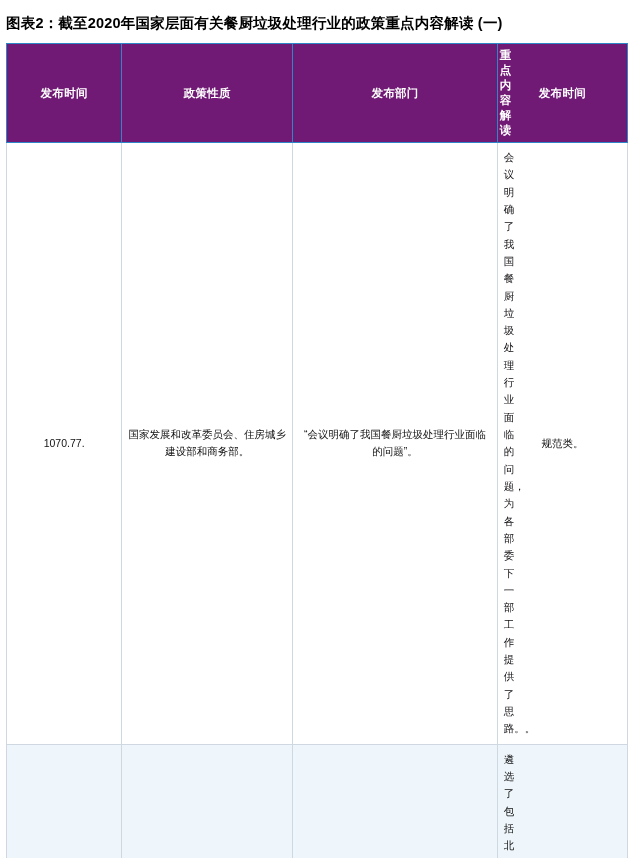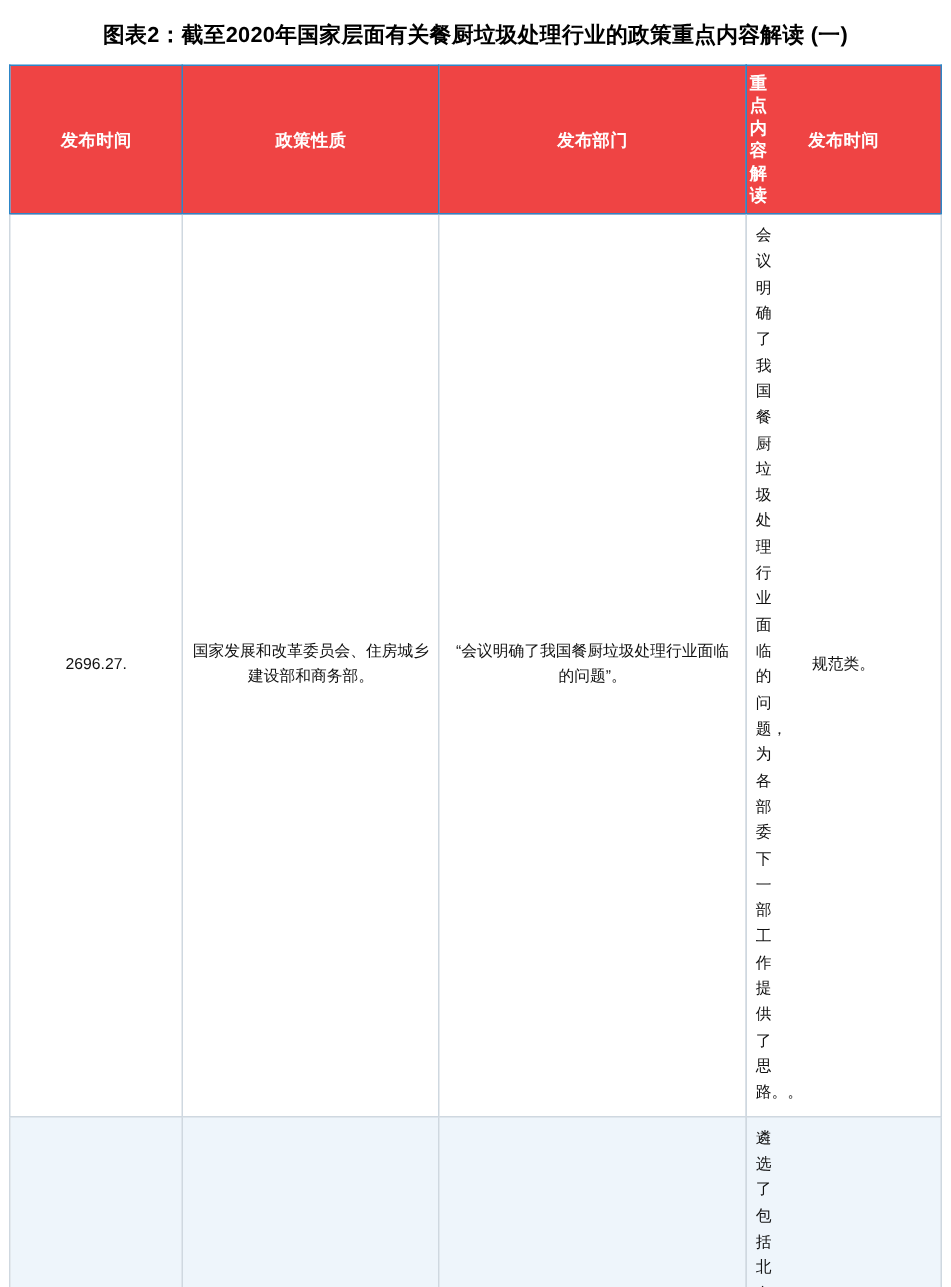--- a/index.html
+++ b/index.html
@@ -13,34 +13,33 @@
     color: #000000;
   }
   .page {
     width: 634px;
     box-sizing: border-box;
     padding: 10px 6px 6px 6px;
   }
   .title {
     font-size: 14.5px;
     font-weight: bold;
-    text-align: center;
     letter-spacing: 0.2px;
     margin: 4px 0 10px 0;
     color: #000000;
   }
   table.policy {
     width: 622px;
     margin: 0 auto;
     border-collapse: collapse;
     table-layout: fixed;
     background: #ffffff;
   }
   table.policy thead th {
-    background: #ef4444;
+    background: #701a75;
     color: #ffffff;
     font-size: 11.5px;
     font-weight: bold;
     height: 26px;
     padding: 4px 2px;
     text-align: center;
     vertical-align: middle;
     border: 1px solid #2c86c8;
     letter-spacing: 0.3px;
   }
@@ -89,21 +88,21 @@
       <tr>
         <th>发布时间</th>
         <th>政策性质</th>
         <th>发布部门</th>
         <th>重点内容解读</th>
         <th>发布时间</th>
       </tr>
     </thead>
     <tbody>
       <tr>
-        <td>2696.27.</td>
+        <td>1070.77.</td>
         <td>国家发展和改革委员会、住房城乡建设部和商务部。</td>
         <td>“会议明确了我国餐厨垃圾处理行业面临的问题”。</td>
         <td class="content-cell">会议明确了我国餐厨垃圾处理行业面临的问题，为各部委下一部工作提供了思路。。</td>
         <td>规范类。</td>
       </tr>
       <tr>
         <td>2010.05.</td>
         <td>国家发改委等四中央部委。</td>
         <td>《关于组织开展城市餐厨废弃物资源化利用和无害化处理试点工作的通知》。</td>
         <td class="content-cell">遴选了包括北京、上海、哈尔滨、武汉等33个全国一线城市（区）作为第一批试点城市（区），随后又安排循环经济发展专项资金6.3亿元作为支持。。</td>

